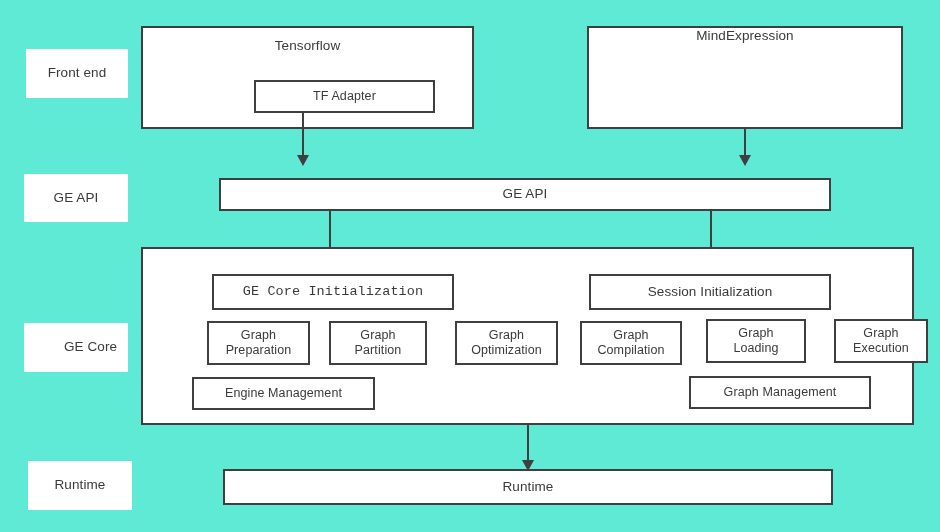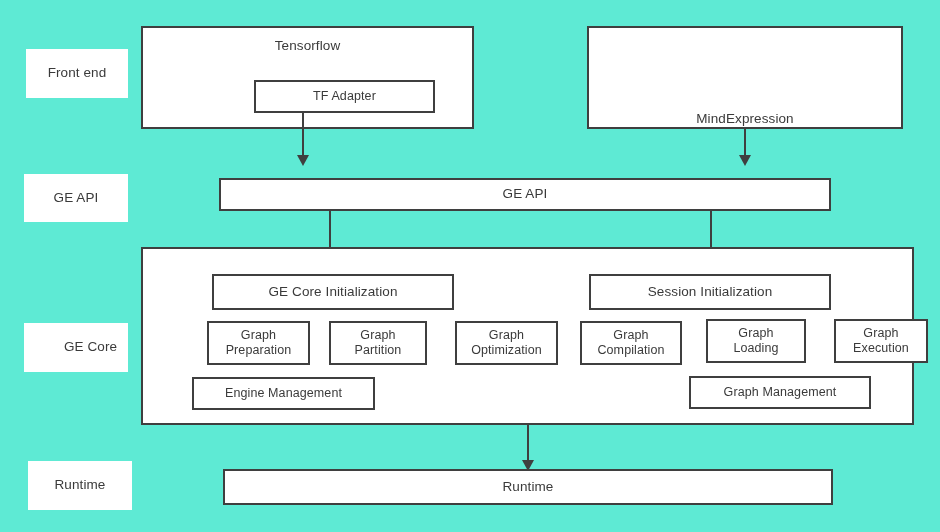--- a/index.html
+++ b/index.html
@@ -34,22 +34,22 @@
     font-size: 13.5px;
   }
   
   .framework {
     align-items: flex-start;
     justify-content: center;
     padding-top: 10px;
     font-size: 13.5px;
   }
   .framework.centered {
-    align-items: flex-end;
-    padding-top: 12px;
+    align-items: flex-start;
+    padding-top: 0;
   }
   
   .panel {
     position: absolute;
     background: #ffffff;
     border: 2px solid #3f3f3f;
     box-sizing: border-box;
   }
   .wide-bar { font-size: 13.5px; }
   .sub-box  { font-size: 12.5px; margin-left: 41px; }
@@ -99,21 +99,21 @@
   <div class="box wide-bar" style="left:219px; top:178px; width:612px; height:33px;">GE API</div>
 
   <div class="vline" style="left:329px; top:211px; height:49px;"></div>
   <div class="arrow-head" style="left:324px; top:258px;"></div>
 
   <div class="vline" style="left:710px; top:211px; height:49px;"></div>
   <div class="arrow-head" style="left:705px; top:258px;"></div>
 
   <div class="panel" style="left:141px; top:247px; width:773px; height:178px;"></div>
 
-  <div class="box wide-bar" style="left:212px; top:274px; width:242px; height:36px;">GE Core Initialization</div>
+  <div class="box wide-bar" style="left:212px; top:274px; width:242px; height:36px;font-family:Liberation Mono, monospace;">GE Core Initialization</div>
   <div class="box wide-bar" style="left:589px; top:274px; width:242px; height:36px;">Session Initialization</div>
 
   <div class="box sub-box two-line" style="left:166px; top:321px; width:103px; height:44px;">Graph
 Preparation</div>
   <div class="box sub-box two-line" style="left:288px; top:321px; width:98px; height:44px;">Graph
 Partition</div>
   <div class="box sub-box two-line" style="left:414px; top:321px; width:103px; height:44px;">Graph
 Optimization</div>
   <div class="box sub-box two-line" style="left:539px; top:321px; width:102px; height:44px;">Graph
 Compilation</div>

